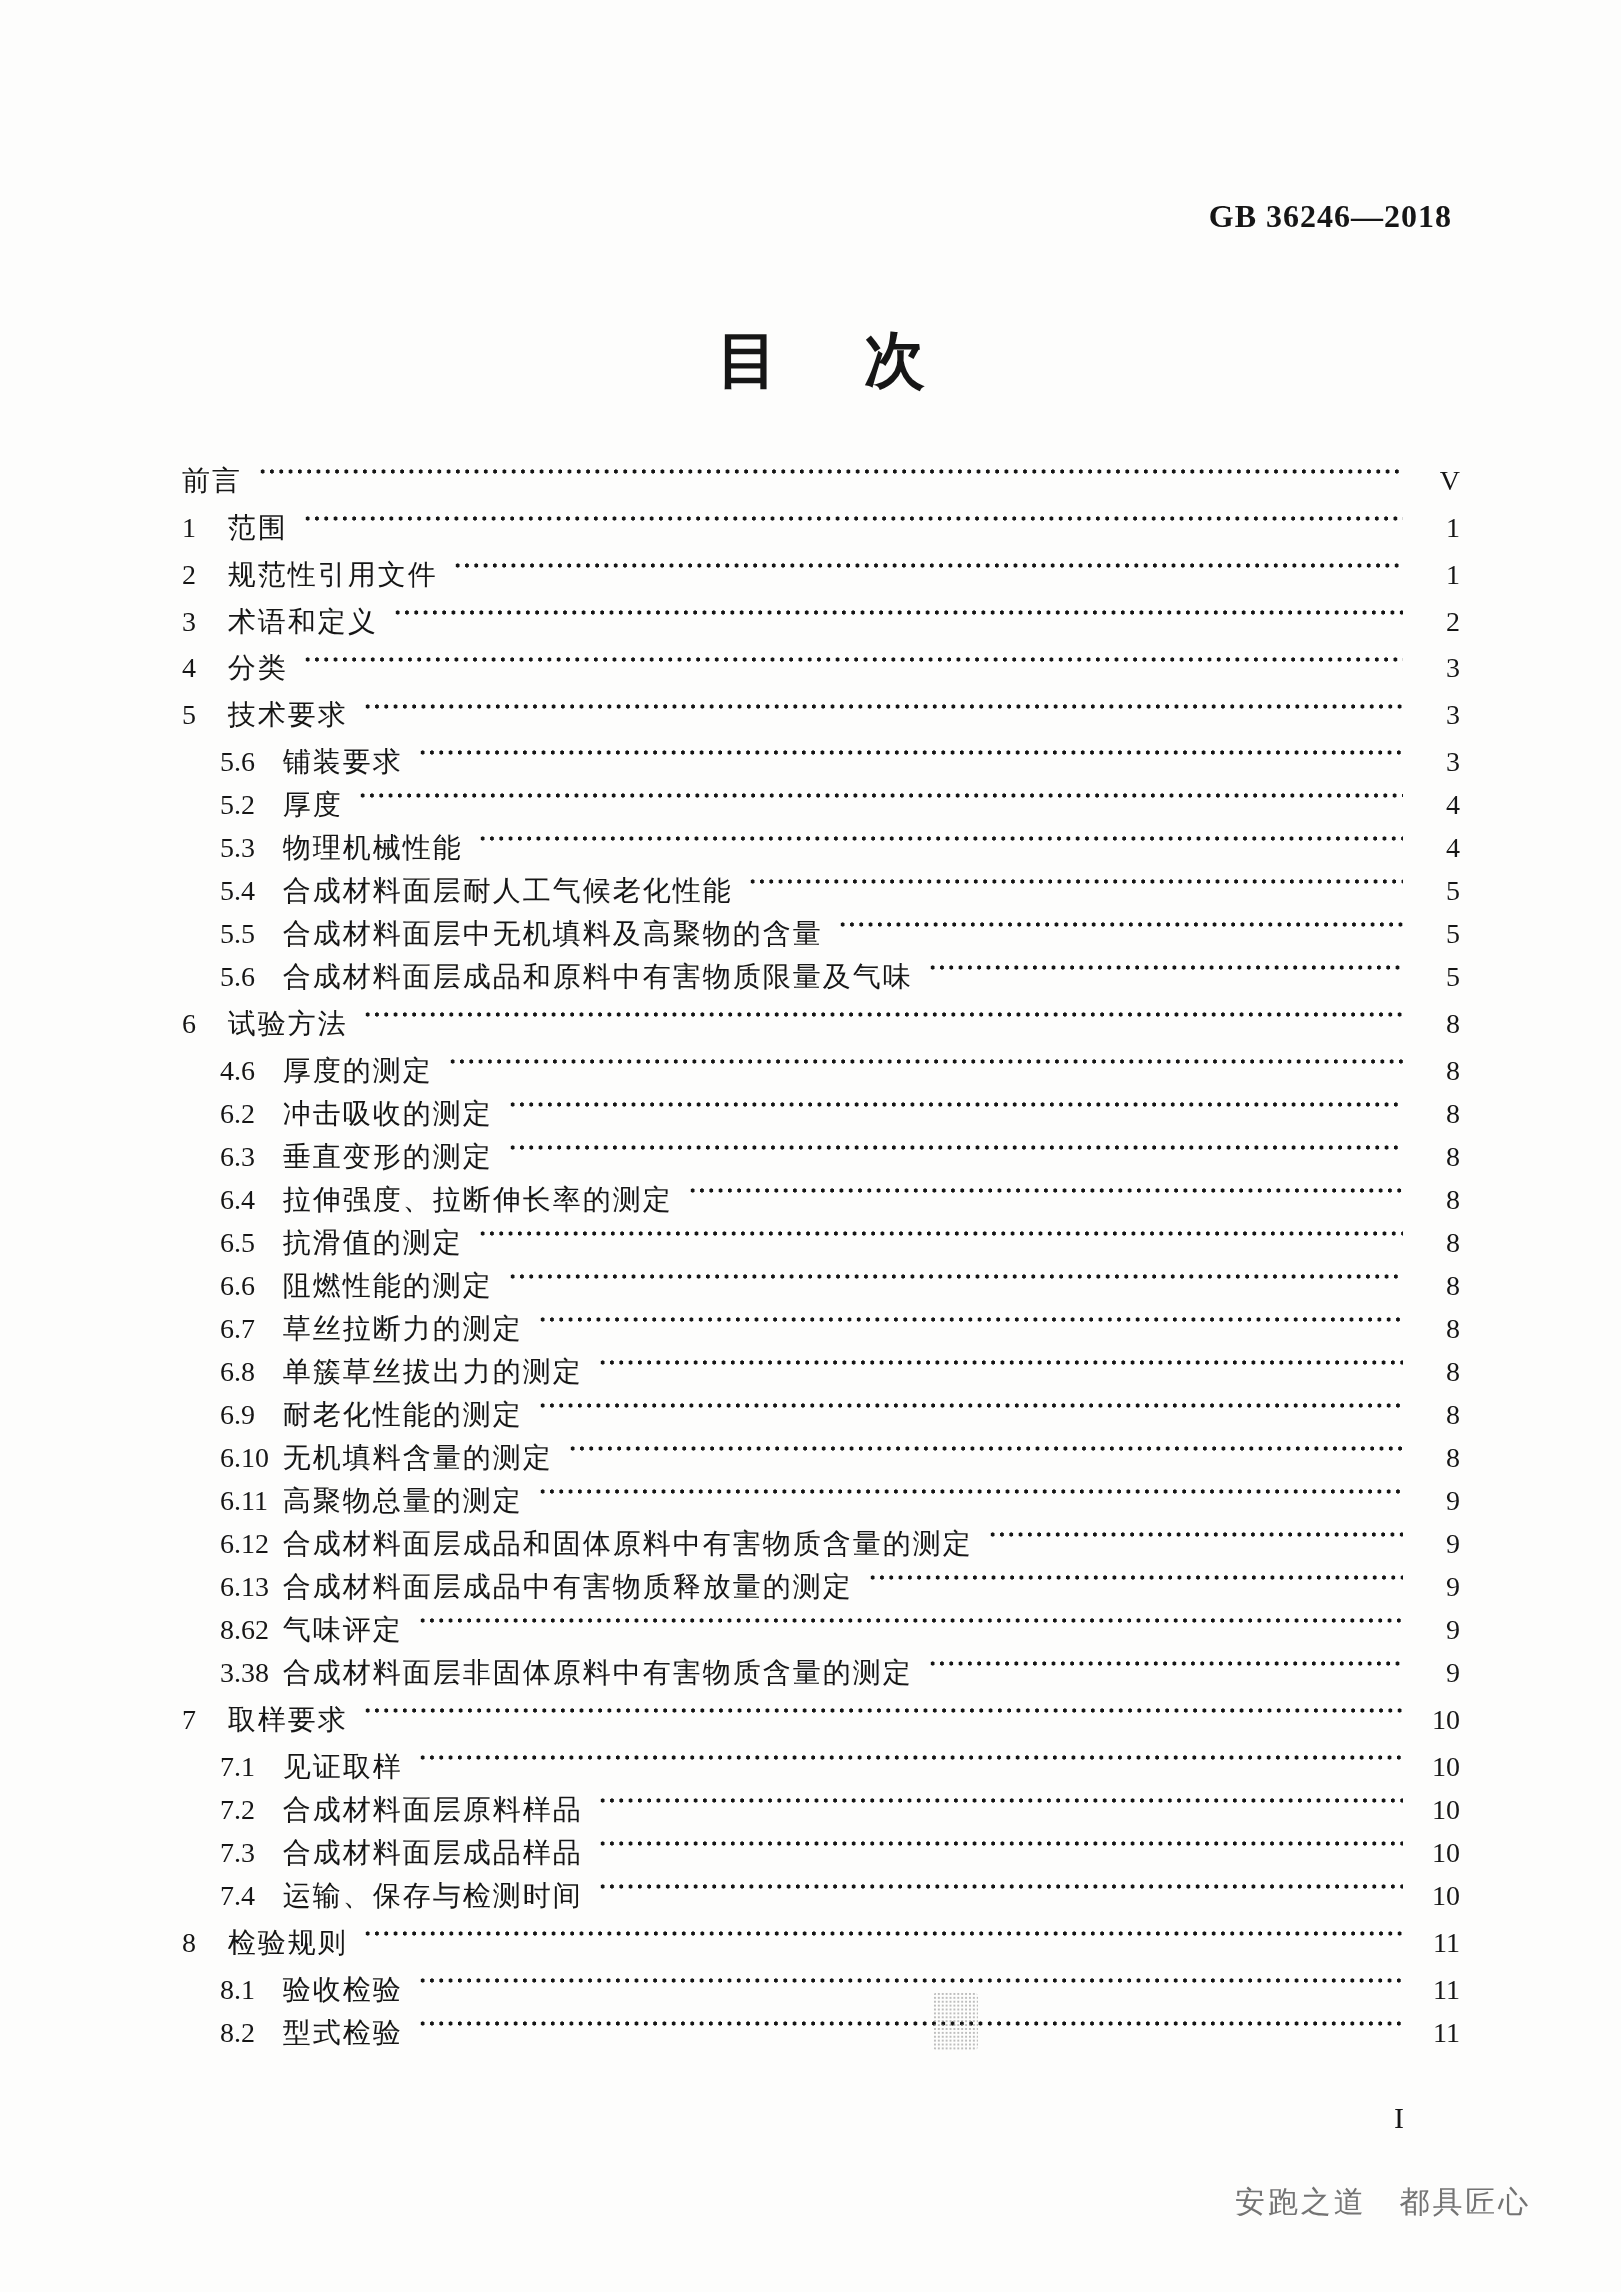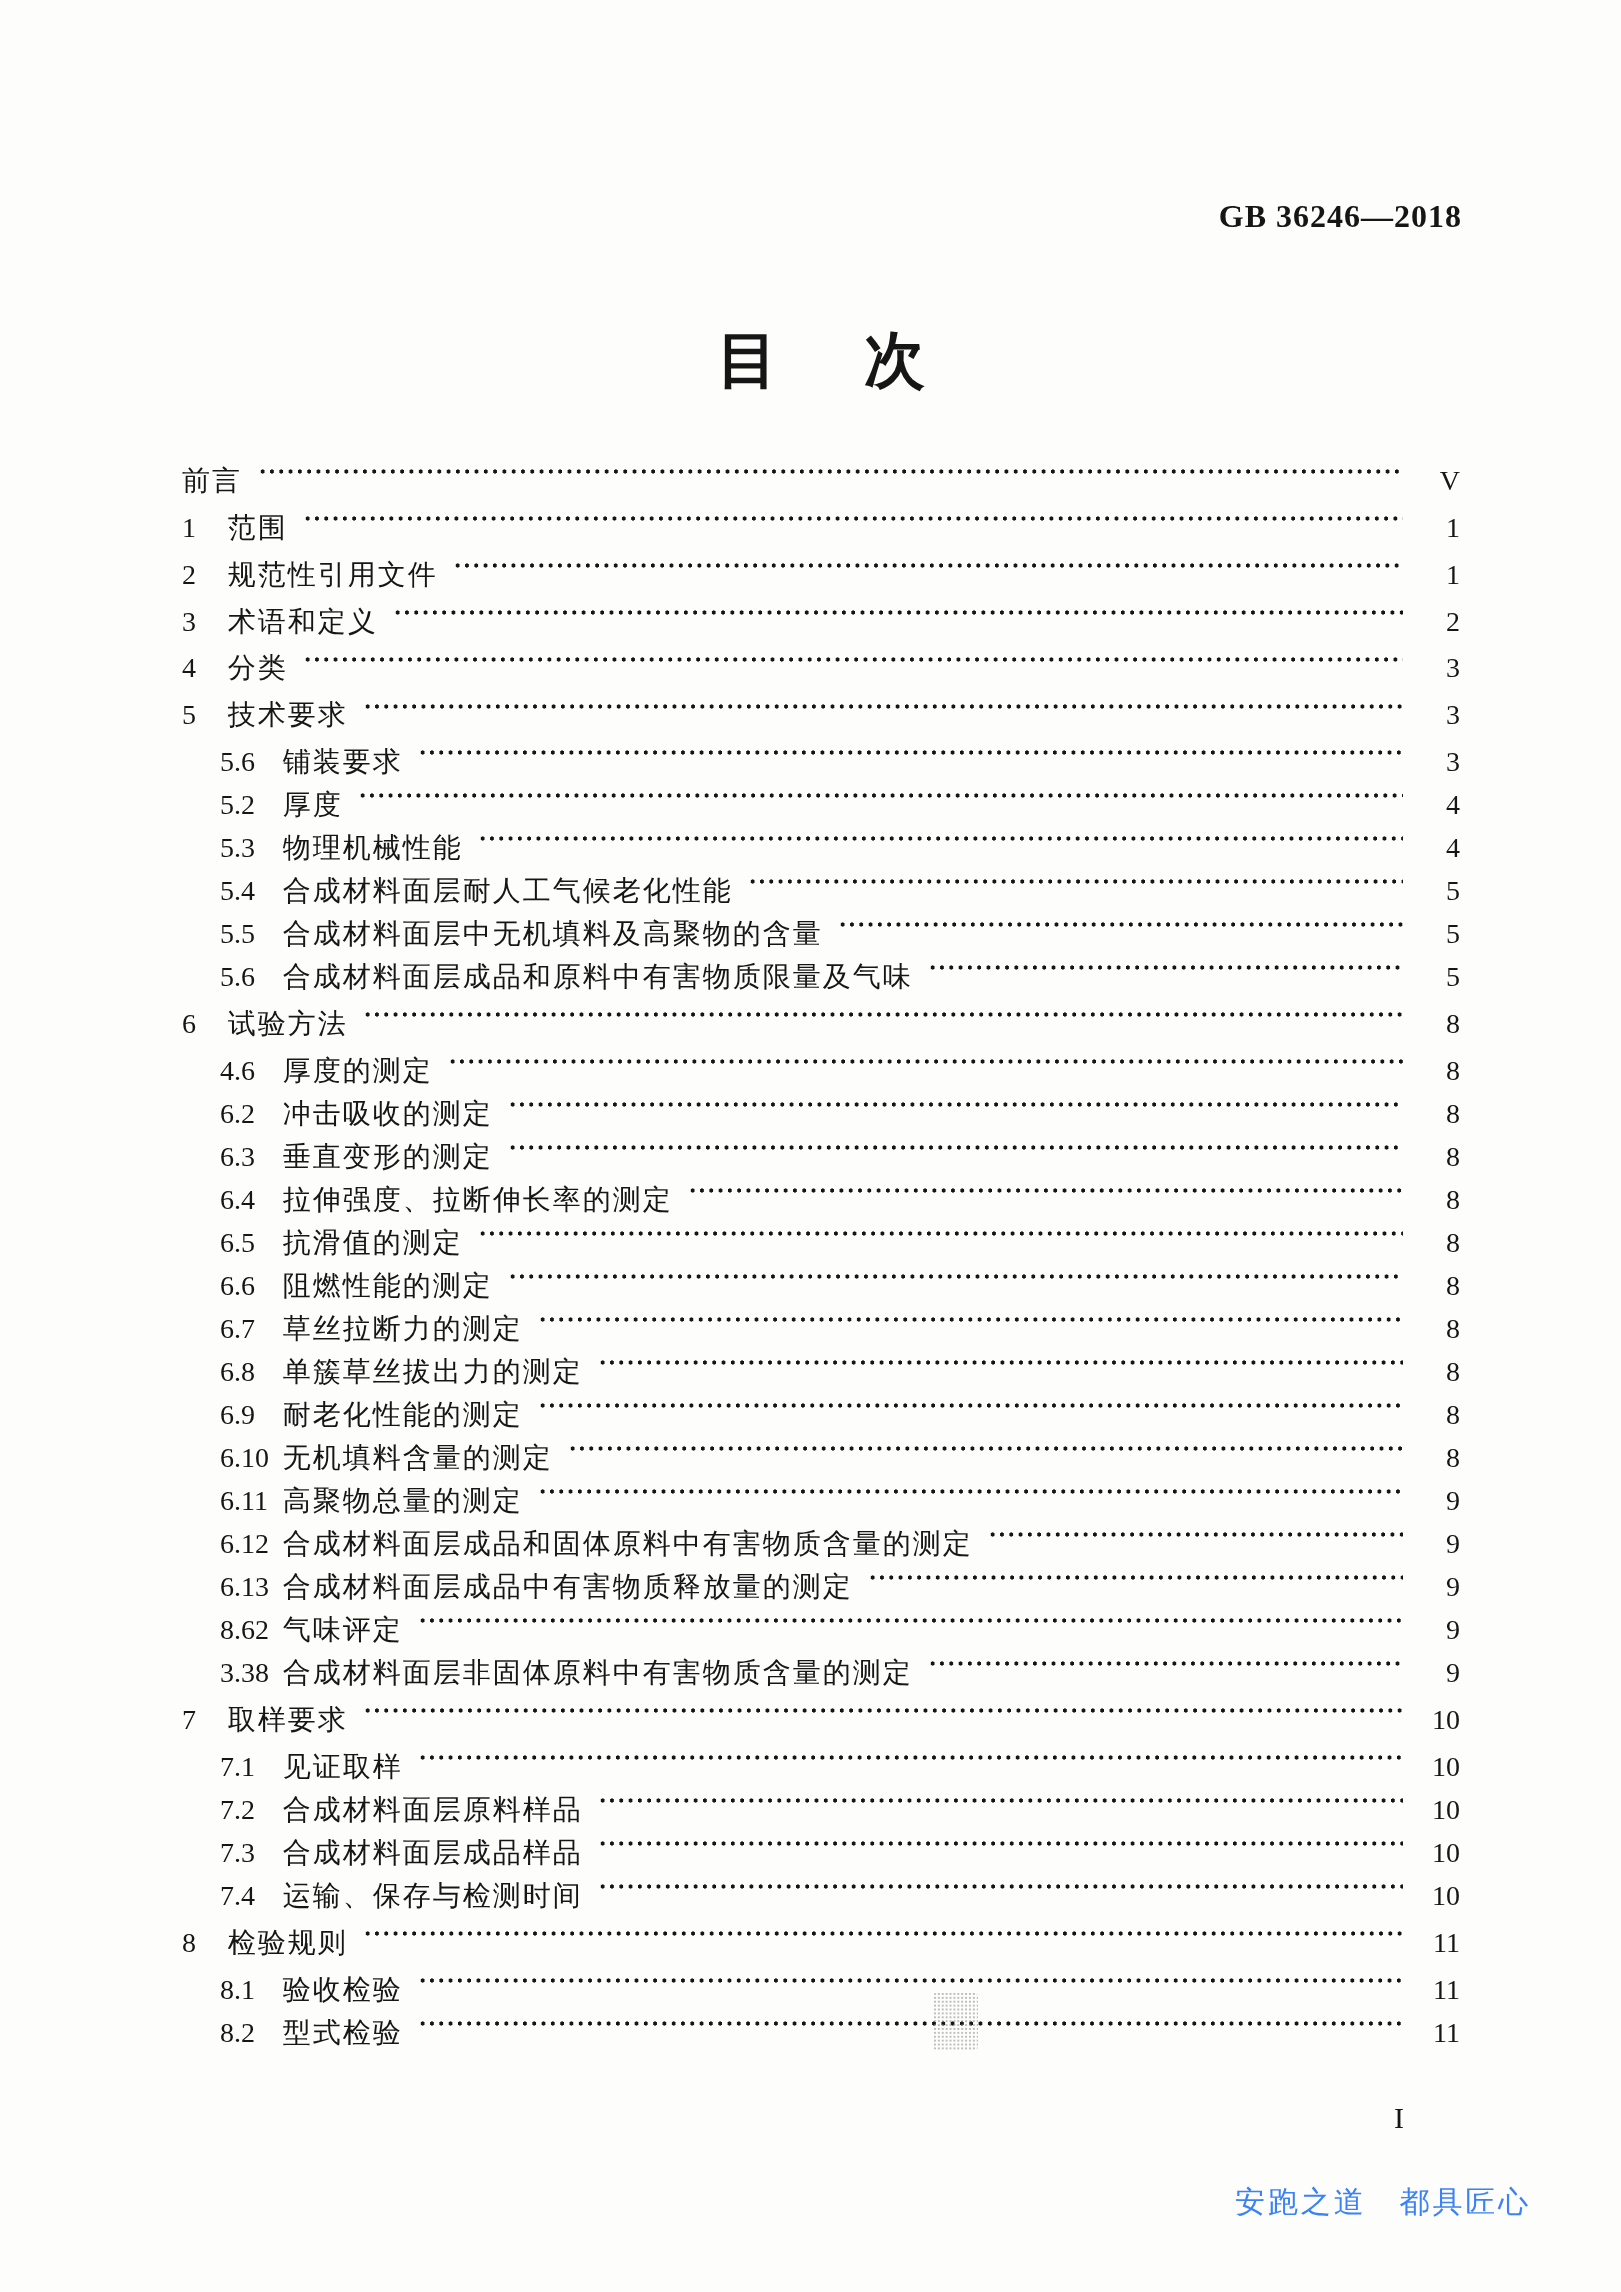--- a/index.html
+++ b/index.html
@@ -7,21 +7,21 @@
     position:relative;
     width:1621px;height:2293px;
     background:#fdfdfc;
     margin:0 auto;
     overflow:hidden;
     font-family:"Liberation Serif", serif;
     color:#161616;
   }
   .header-code{
     position:absolute;
-    top:198px;right:159px;
+    top:198px;right:169px;
     font-size:32px;
     font-weight:bold;
     letter-spacing:1px;
     white-space:nowrap;
   }
   .doc-title{
     position:absolute;
     top:327px;left:182px;width:1278px;
     display:flex;justify-content:center;gap:86px;
     font-size:61px;font-weight:bold;
@@ -73,21 +73,21 @@
   .page-marker{
     position:absolute;
     left:1394px;top:2101px;
     font-size:30px;
     font-family:"Liberation Serif", serif;
   }
   .watermark{
     position:absolute;
     left:1235px;top:2182px;
     font-size:30px;
-    color:#3b82f6;
+    color:#737373;
     letter-spacing:2.9px;
     white-space:nowrap;
   }
 </style>
 </head>
 <body>
 
 <div class="page">
 
   <div class="header-code">GB 36246—2018</div>

